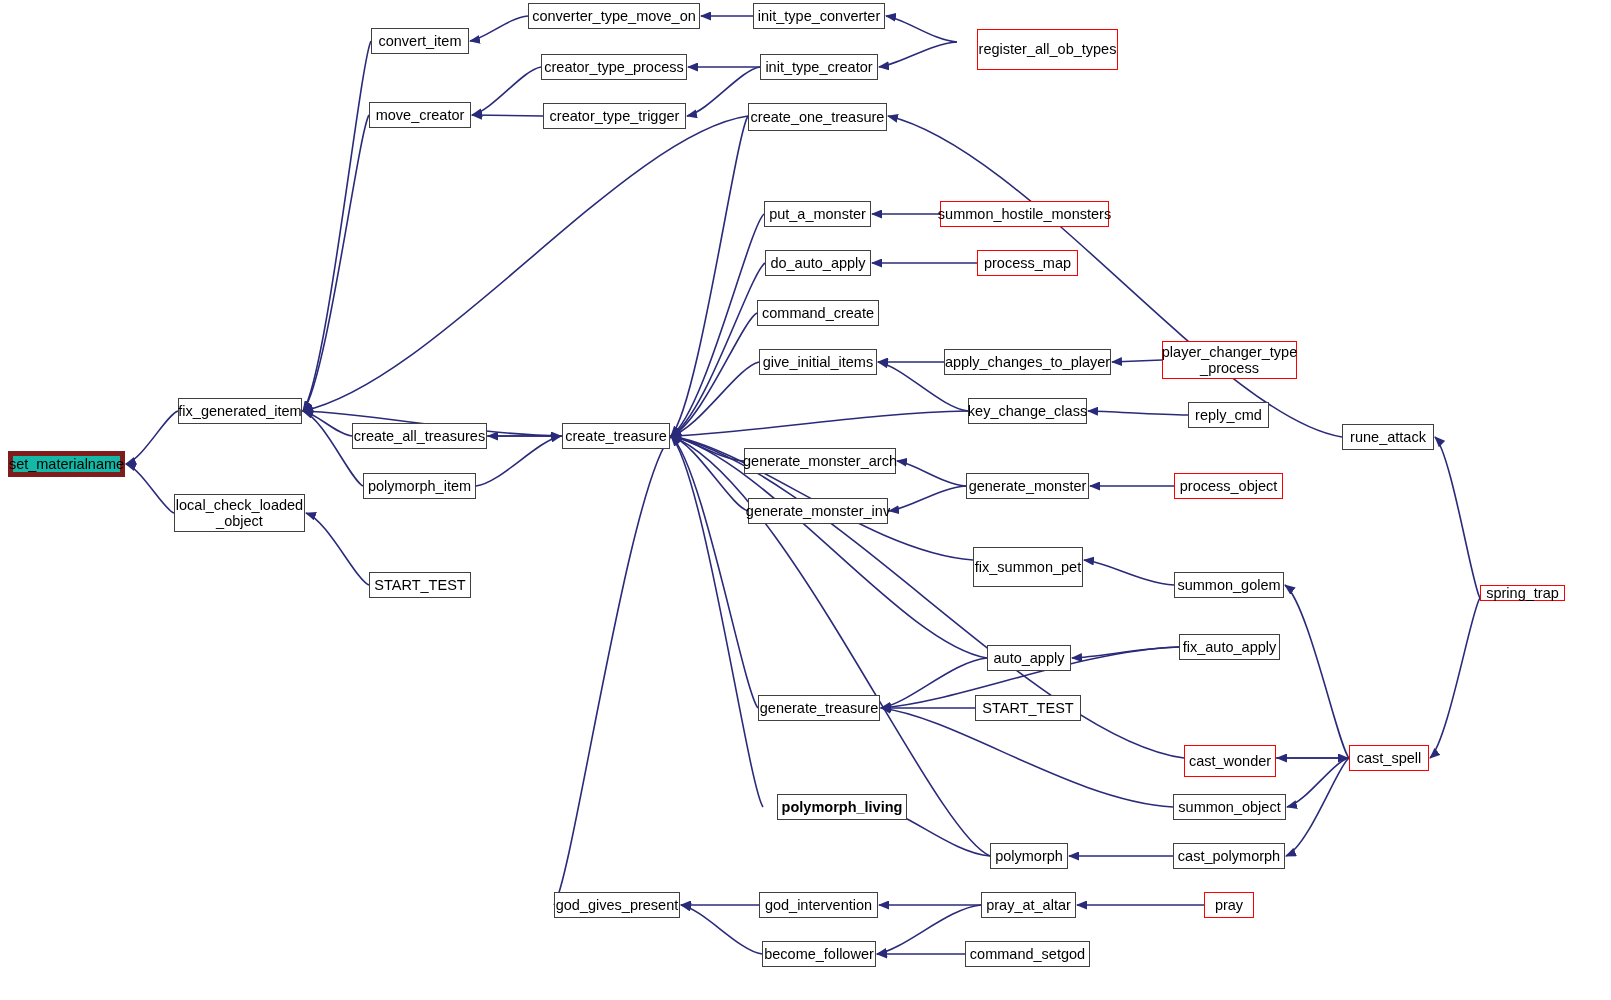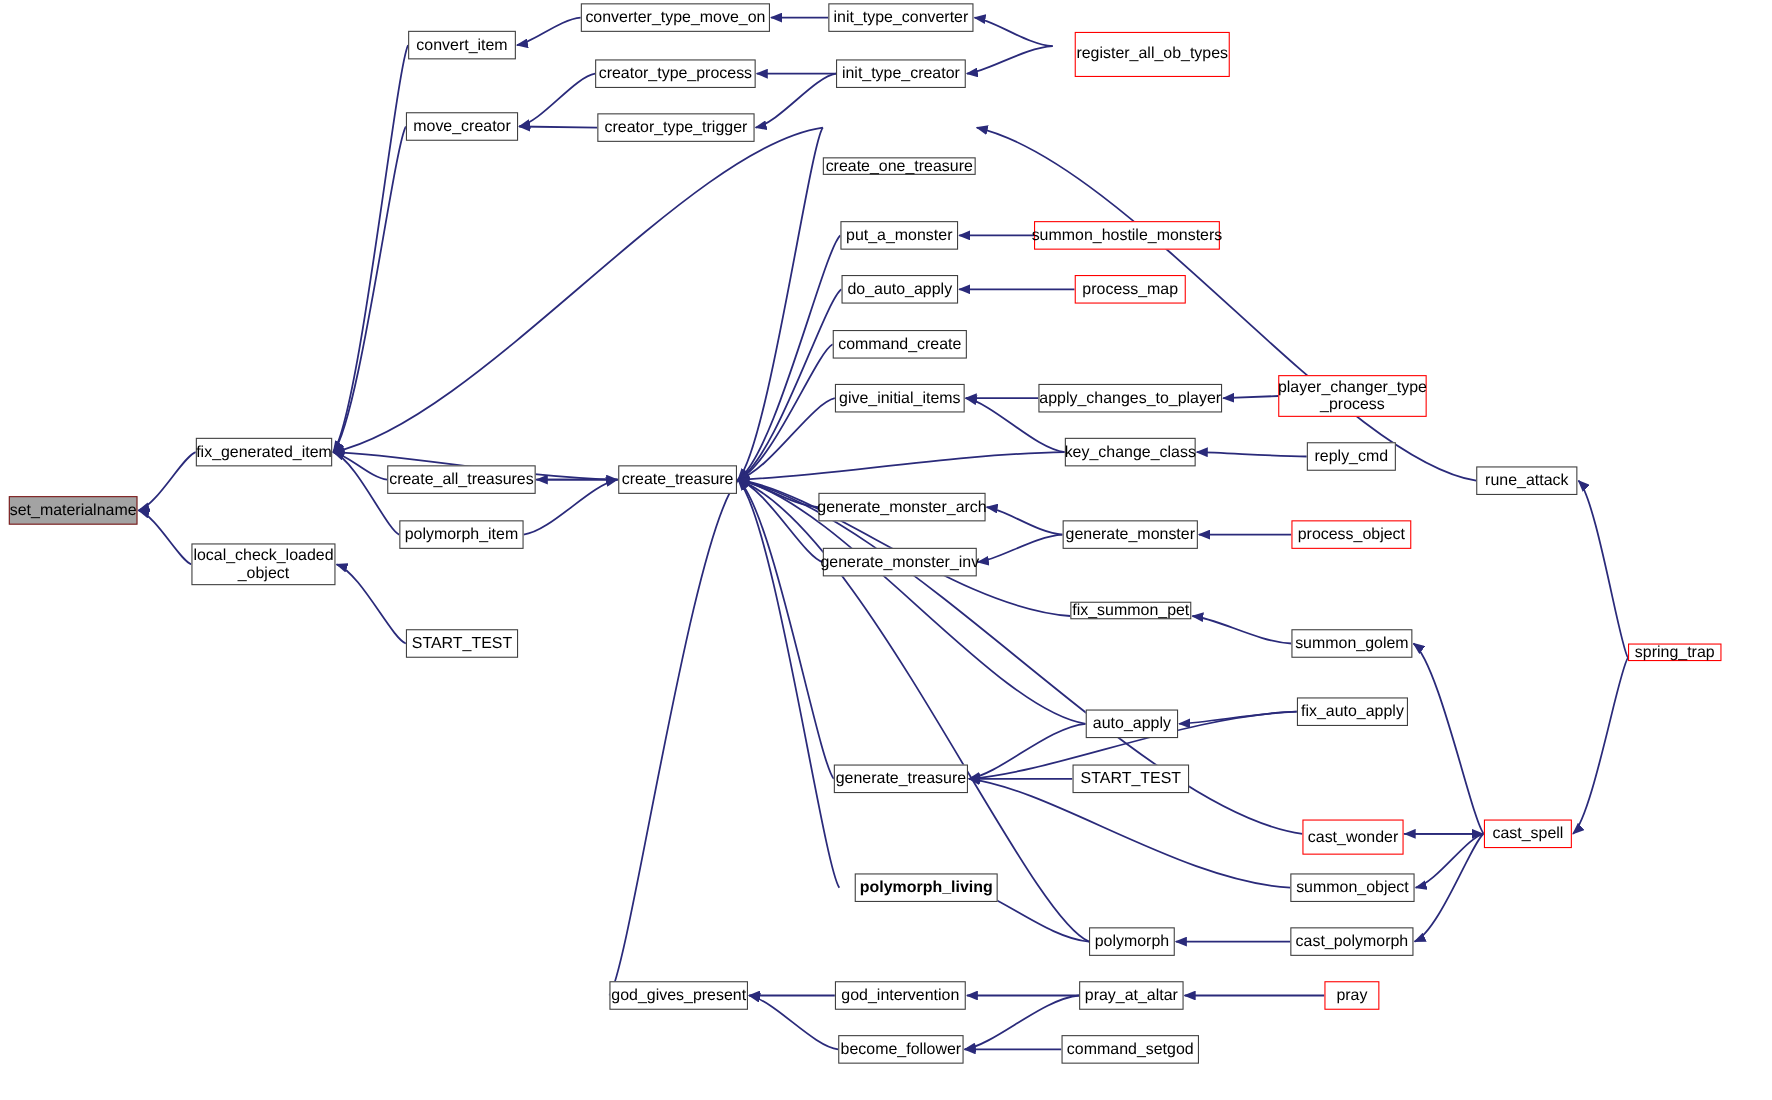--- a/index.html
+++ b/index.html
@@ -4,21 +4,21 @@
 <style>
   html,body{margin:0;padding:0;background:#ffffff;}
   #canvas{position:relative;width:1611px;height:1000px;background:#ffffff;
           font-family:"Liberation Sans","DejaVu Sans",sans-serif;}
   svg{position:absolute;left:0;top:0;width:1611px;height:1000px;overflow:visible;}
   .node{position:absolute;box-sizing:border-box;display:flex;align-items:center;
         justify-content:center;text-align:center;background:#ffffff;
         border:1px solid #404040;color:#000000;font-size:14.5px;line-height:1.12;
         letter-spacing:0px;white-space:pre;}
   .node.red{border:1px solid #ff0000;}
-  .node.cur{background:#a3a3a3;border:1px solid #7f1d1d;}
+  .node.cur{background:#14b8a6;border:5px solid #7f1d1d;}
 </style>
 </head>
 <body>
 
 <div id="canvas">
   <svg id="edges" viewBox="0 0 1611 1000">
     <defs>
       <marker id="ah" markerWidth="11" markerHeight="9" refX="10" refY="4.5" orient="auto" markerUnits="userSpaceOnUse">
         <path d="M0,0 L11,4.5 L0,9 z" fill="#2a2a7a"></path>
       </marker>
@@ -101,39 +101,39 @@
       <div class="node" style="left: 369px; top: 102px; width: 102px; height: 26px;">move_creator</div>
       <div class="node" style="left: 352px; top: 423px; width: 135px; height: 26px;">create_all_treasures</div>
       <div class="node" style="left: 363px; top: 473px; width: 113px; height: 26px;">polymorph_item</div>
       <div class="node" style="left: 369px; top: 572px; width: 102px; height: 26px;">START_TEST</div>
       <div class="node" style="left: 528px; top: 3px; width: 172px; height: 26px;">converter_type_move_on</div>
       <div class="node" style="left: 541px; top: 54px; width: 146px; height: 26px;">creator_type_process</div>
       <div class="node" style="left: 543px; top: 103px; width: 143px; height: 26px;">creator_type_trigger</div>
       <div class="node" style="left: 753px; top: 3px; width: 132px; height: 26px;">init_type_converter</div>
       <div class="node" style="left: 760px; top: 54px; width: 118px; height: 26px;">init_type_creator</div>
       <div class="node red" style="left: 957px; top: 29px; width: 141px; height: 41px; margin-left: 20px;">register_all_ob_types</div>
-      <div class="node" style="left: 748px; top: 103px; width: 139px; height: 16px; margin-top: 40px;">create_one_treasure</div>
+      <div class="node" style="left: 748px; top: 103px; width: 139px; height: 28px;">create_one_treasure</div>
       <div class="node" style="left: 764px; top: 201px; width: 107px; height: 26px;">put_a_monster</div>
       <div class="node red" style="left: 940px; top: 201px; width: 169px; height: 26px;">summon_hostile_monsters</div>
       <div class="node" style="left: 765px; top: 250px; width: 106px; height: 26px;">do_auto_apply</div>
       <div class="node red" style="left: 977px; top: 250px; width: 101px; height: 26px;">process_map</div>
       <div class="node" style="left: 757px; top: 300px; width: 122px; height: 26px;">command_create</div>
       <div class="node" style="left: 759px; top: 349px; width: 118px; height: 26px;">give_initial_items</div>
       <div class="node" style="left: 944px; top: 349px; width: 167px; height: 26px;">apply_changes_to_player</div>
       <div class="node red" style="left: 1162px; top: 341px; width: 135px; height: 38px;">player_changer_type
 _process</div>
       <div class="node" style="left: 968px; top: 398px; width: 119px; height: 26px;">key_change_class</div>
       <div class="node" style="left: 1188px; top: 402px; width: 81px; height: 26px;">reply_cmd</div>
       <div class="node" style="left: 562px; top: 423px; width: 108px; height: 26px;">create_treasure</div>
       <div class="node" style="left: 744px; top: 448px; width: 152px; height: 26px; text-align: center;">generate_monster_arch</div>
       <div class="node" style="left: 966px; top: 473px; width: 123px; height: 26px;">generate_monster</div>
       <div class="node red" style="left: 1174px; top: 473px; width: 109px; height: 26px; text-align: center;">process_object</div>
       <div class="node" style="left: 748px; top: 498px; width: 140px; height: 26px;">generate_monster_inv</div>
       <div class="node" style="left: 1342px; top: 424px; width: 92px; height: 26px;">rune_attack</div>
-      <div class="node" style="left: 973px; top: 547px; width: 110px; height: 16px;">fix_summon_pet</div>
+      <div class="node" style="left: 973px; top: 547px; width: 110px; height: 40px;">fix_summon_pet</div>
       <div class="node" style="left: 1174px; top: 572px; width: 110px; height: 26px;">summon_golem</div>
       <div class="node red" style="left: 1480px; top: 585px; width: 85px; height: 16px;">spring_trap</div>
       <div class="node" style="left: 1179px; top: 634px; width: 101px; height: 26px;">fix_auto_apply</div>
       <div class="node" style="left: 987px; top: 645px; width: 84px; height: 26px;">auto_apply</div>
       <div class="node" style="left: 758px; top: 695px; width: 122px; height: 26px;">generate_treasure</div>
       <div class="node" style="left: 975px; top: 695px; width: 106px; height: 26px;">START_TEST</div>
       <div class="node red" style="left: 1184px; top: 745px; width: 92px; height: 32px;">cast_wonder</div>
       <div class="node red" style="left: 1349px; top: 745px; width: 80px; height: 26px;">cast_spell</div>
       <div class="node" style="left: 777px; top: 794px; width: 130px; height: 26px; font-weight: bold;">polymorph_living</div>
       <div class="node" style="left: 1173px; top: 794px; width: 113px; height: 26px;">summon_object</div>

